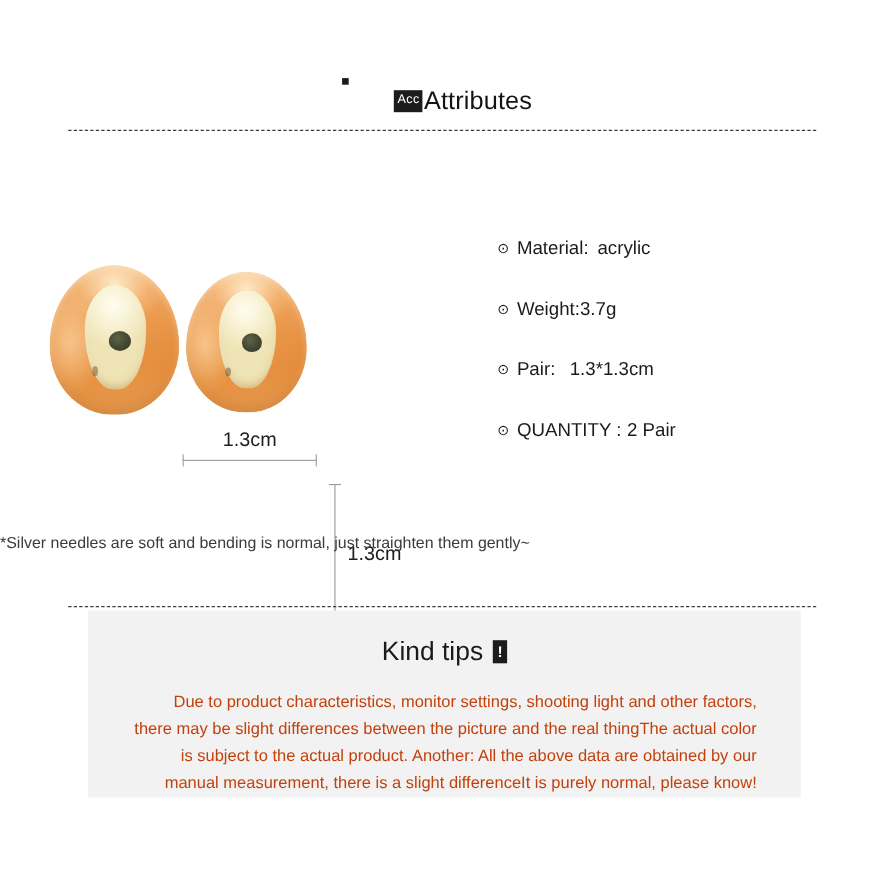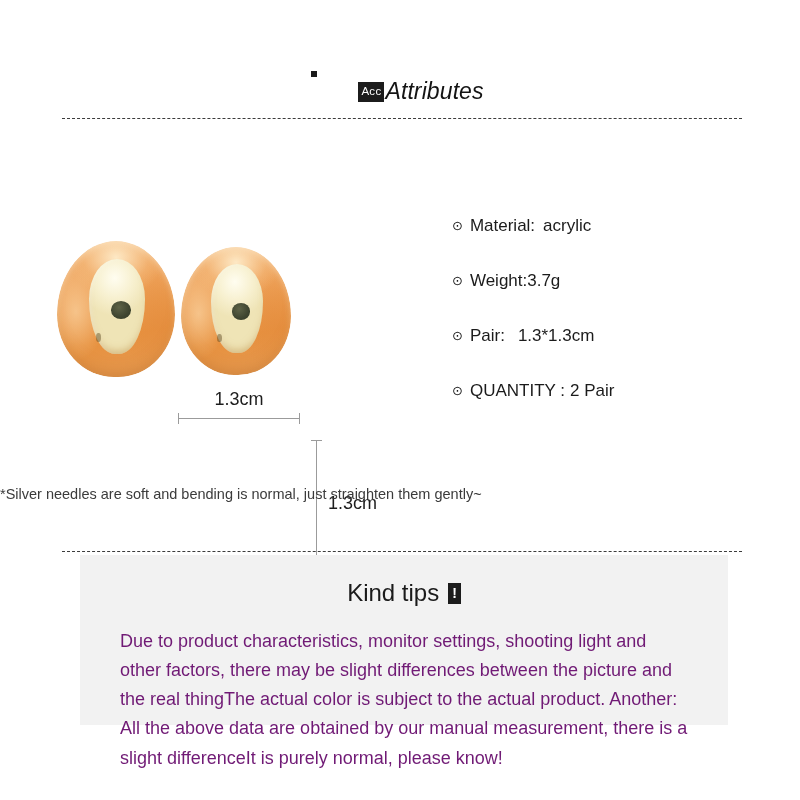--- a/index.html
+++ b/index.html
@@ -53,38 +53,37 @@
     vertical-align: middle;
     position: relative;
     top: 1px;
   }
   .attributes-title {
     font-size: 23px;
     color: #141414;
     letter-spacing: 0.1px;
     line-height: 1;
     vertical-align: middle;
-    font-style: italic;
   }
 
   
   .dashed-rule {
     position: absolute;
     left: 62px;
     width: 680px;
     height: 0;
     border-top: 1.4px dashed #3c3c3c;
   }
   .dashed-rule.top { top: 118px; }
   .dashed-rule.bottom { top: 551px; }
 
   
   .product-area {
     position: absolute;
-    left: 16px;
+    left: 4px;
     top: 190px;
     width: 420px;
     height: 230px;
     text-decoration: underline;
   }
   .earring {
     position: absolute;
     border-radius: 50% 50% 48% 48% / 54% 54% 46% 46%;
     overflow: hidden;
   }
@@ -259,24 +258,24 @@
     padding: 3px 4px 4px 4px;
     margin-left: 9px;
     position: relative;
     top: -3px;
   }
   .tips-body {
     position: absolute;
     left: 40px;
     top: 72px;
     width: 568px;
-    text-align: left;
-    font-size: 18px;
+    text-align: right;
+    font-size: 15px;
     line-height: 1.62;
-    color: #701a75;
+    color: #c2410c;
   }
 </style>
 </head>
 <body>
 
 <div class="attributes-header">
   <span class="acc-badge-wrap">
     <span class="acc-dot"></span>
     <span class="acc-badge">Acc</span>
   </span>

